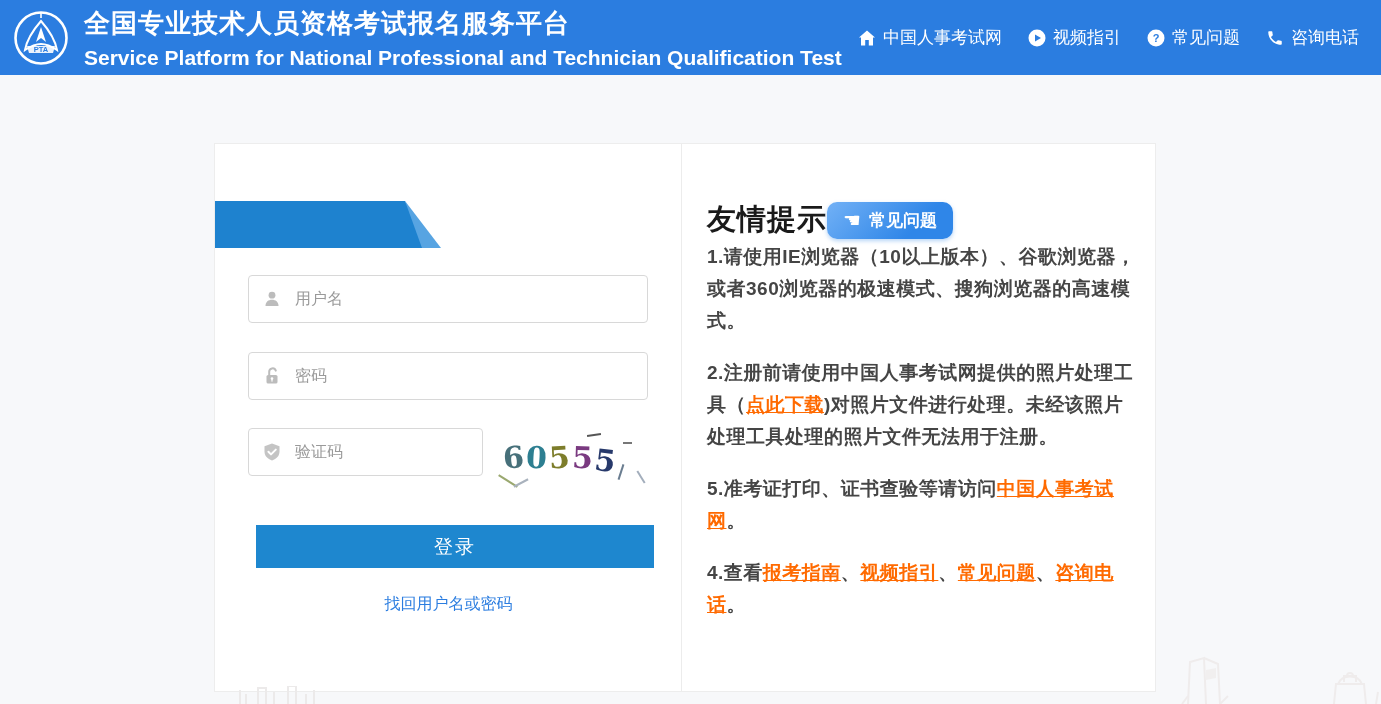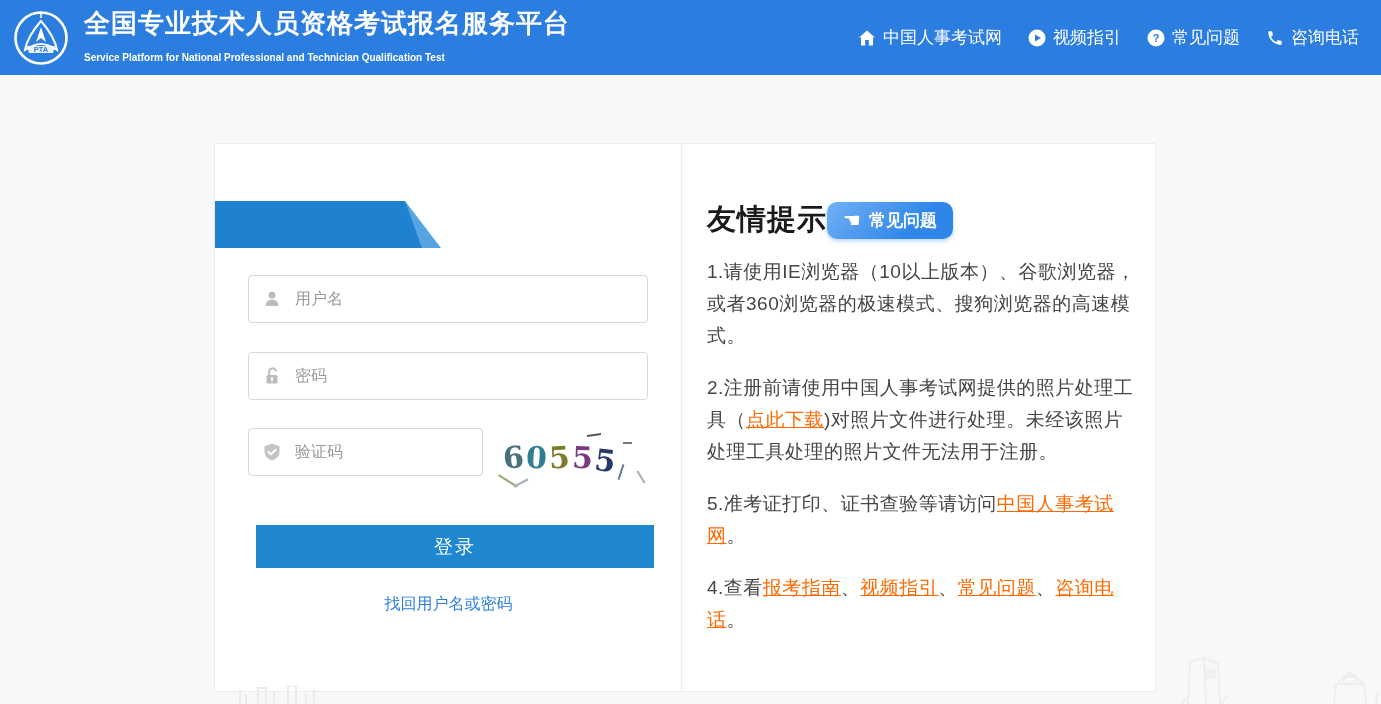--- a/index.html
+++ b/index.html
@@ -5,21 +5,21 @@
   * { margin:0; padding:0; box-sizing:border-box; }
   html,body { width:1381px; height:704px; overflow:hidden; font-family:"Liberation Sans","DejaVu Sans",sans-serif; }
   body { background:#f7f8fa; position:relative; }
 
   
   .header { position:absolute; left:0; top:0; width:1381px; height:75px; background:#2b7de0; display:flex; align-items:center; justify-content:space-between; padding:0 22px 0 12px; }
   .brand { display:flex; align-items:center; }
   .logo { width:58px; height:58px; flex:0 0 auto; }
   .brand-text { margin-left:14px; color:#fff; }
   .brand-title { font-size:26px; font-weight:700; letter-spacing:1px; line-height:30px; }
-  .brand-sub { font-size:10px; font-weight:700; line-height:20px; margin-top:10px; }
+  .brand-sub { font-size:21px; font-weight:700; line-height:20px; margin-top:10px; }
   .topnav { display:flex; align-items:center; gap:26px; }
   .topnav a { display:flex; align-items:center; gap:7px; color:#fff; text-decoration:none; font-size:17px; cursor:pointer; }
   .topnav svg { display:block; }
 
   
   .card { position:absolute; left:214px; top:143px; width:942px; height:549px; background:#fff; border:1px solid #ededed; }
   .login-col { position:absolute; left:0; top:0; width:467px; height:100%; border-right:1px solid #ececec; }
 
   .ribbon { position:absolute; left:0; top:57px; width:240px; height:47px; }
   .ribbon-tail { position:absolute; inset:0; background:#57a4e2; clip-path:polygon(190px 0, 226px 100%, 200px 100%); }
@@ -50,21 +50,21 @@
 
   .login-btn { position:absolute; left:41px; top:381px; width:398px; height:43px; background:#1e87cf; color:#fff; border:none; font-size:19px; letter-spacing:2px; cursor:pointer; font-family:inherit; }
   .forgot { position:absolute; left:0; top:450px; width:467px; text-align:center; font-size:16px; color:#2b7de0; text-decoration:none; cursor:pointer; }
 
   
   .tips-col { position:absolute; left:468px; top:0; width:474px; height:100%; padding:56px 20px 0 24px; }
   .tips-header { display:flex; align-items:center; }
   .tips-title { font-size:29px; font-weight:700; color:#1a1a1a; letter-spacing:1px; }
   .faq-badge { display:inline-flex; align-items:center; gap:8px; height:37px; padding:0 16px; border-radius:10px; background:linear-gradient(135deg,#72b1f6 0%,#2f86e8 70%); color:#fff; font-size:17px; font-weight:700; text-decoration:none; cursor:pointer; box-shadow:0 2px 4px rgba(47,134,232,.35); }
   .faq-badge .hand { font-size:20px; line-height:1; }
-  .tips-body { margin-top:16px; }
+  .tips-body { margin-top:1px;font-weight:bold; }
   .tips-body p { font-size:19px; line-height:32px; color:#454545; margin:0 0 20px 0; letter-spacing:.5px; }
   .tip-link { color:#ff6a00; text-decoration:underline; cursor:pointer; }
 
   
   .decor { position:absolute; pointer-events:none; }
   .decor svg { display:block; }
 </style>
 </head>
 <body>
 

